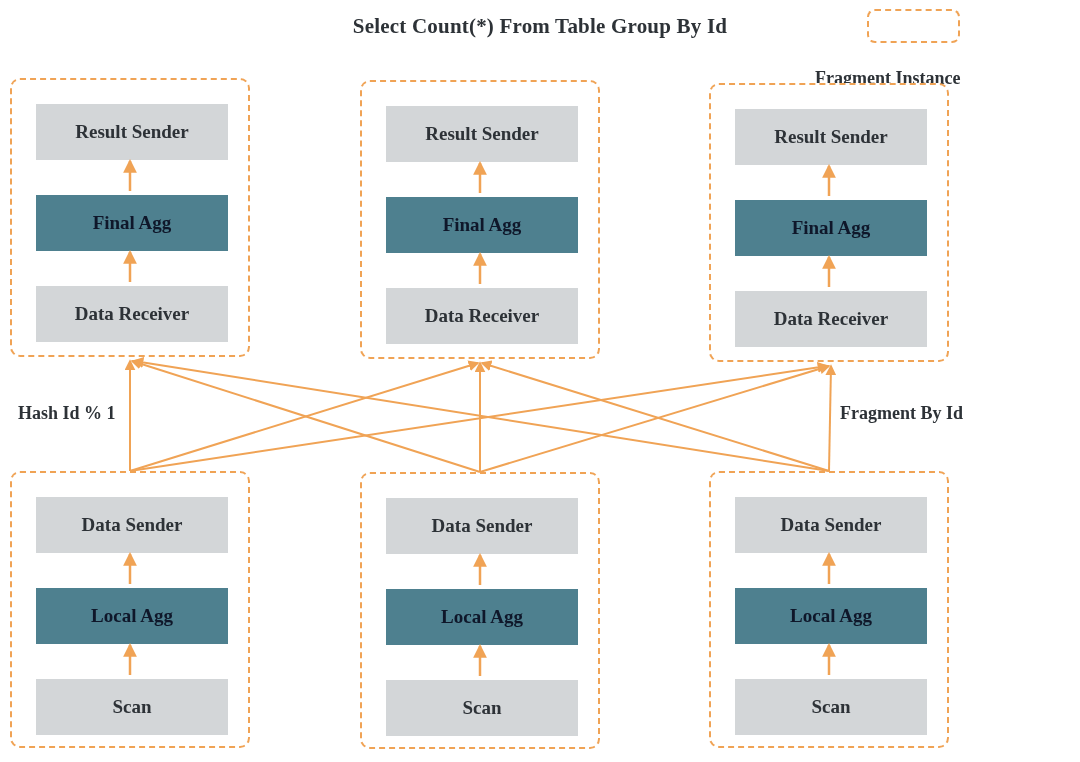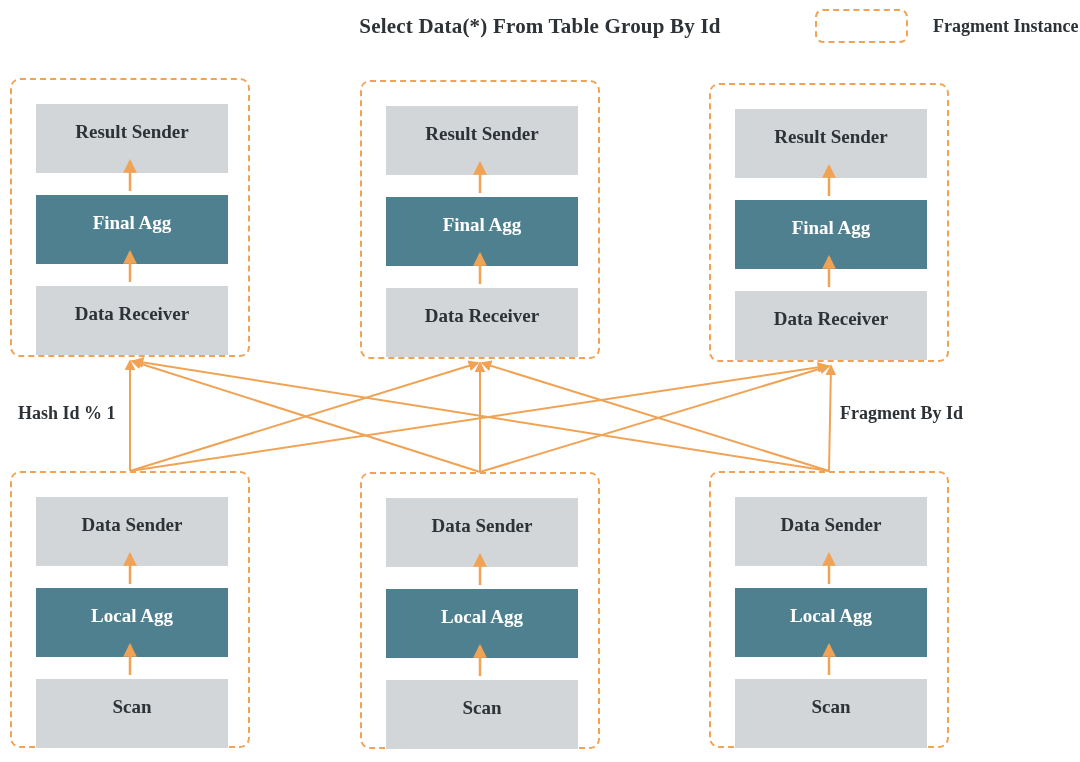--- a/index.html
+++ b/index.html
@@ -29,22 +29,23 @@
     font-size: 21px;
     font-weight: bold;
     color: var(--ink);
     letter-spacing: 0.2px;
   }
   .legend {
     position: absolute;
     top: 9px;
     left: 815px;
     display: flex;
-    align-items: center;
+    align-items: flex-end;
     gap: 25px;
+    flex-direction: column;
   }
   .legend-swatch {
     width: 93px;
     height: 34px;
     border: 2px dashed var(--orange);
     border-radius: 8px;
     background: #ffffff;
   }
   .legend-label {
     font-size: 18px;
@@ -58,31 +59,31 @@
     border: 2px dashed var(--orange);
     border-radius: 10px;
     background: #ffffff;
   }
   .frag-upper { height: 279px; }
   .frag-lower { height: 277px; }
   .node {
     position: absolute;
     left: 24px;
     width: 192px;
-    height: 69px;
+    height: 56px;
     line-height: 56px;
     text-align: center;
     font-size: 19px;
     font-weight: bold;
     color: var(--ink);
     background: var(--gray);
   }
   .node.agg {
     background: var(--teal);
-    color: #ffffff;
+    color: #0f172a;
   }
   .node.pos-0 { top: 24px; }
   .node.pos-1 { top: 115px; }
   .node.pos-2 { top: 206px; }
   .edge-label {
     position: absolute;
     font-size: 18px;
     font-weight: bold;
     color: var(--ink);
     white-space: nowrap;
@@ -101,21 +102,21 @@
     fill: none;
   }
   .internal-arrow { stroke-width: 2.5; }
   .shuffle-arrow  { stroke-width: 2; }
 </style>
 </head>
 <body>
 
 <div class="canvas">
 
-  <div class="title">Select Data(*) From Table Group By Id</div>
+  <div class="title">Select Count(*) From Table Group By Id</div>
 
   <div class="legend">
     <div class="legend-swatch"></div>
     <div class="legend-label">Fragment Instance</div>
   </div>
 
   <div class="fragment frag-upper" style="left:10px; top:78px;">
     <div class="node pos-0">Result Sender</div>
     <div class="node agg pos-1">Final Agg</div>
     <div class="node pos-2">Data Receiver</div>

